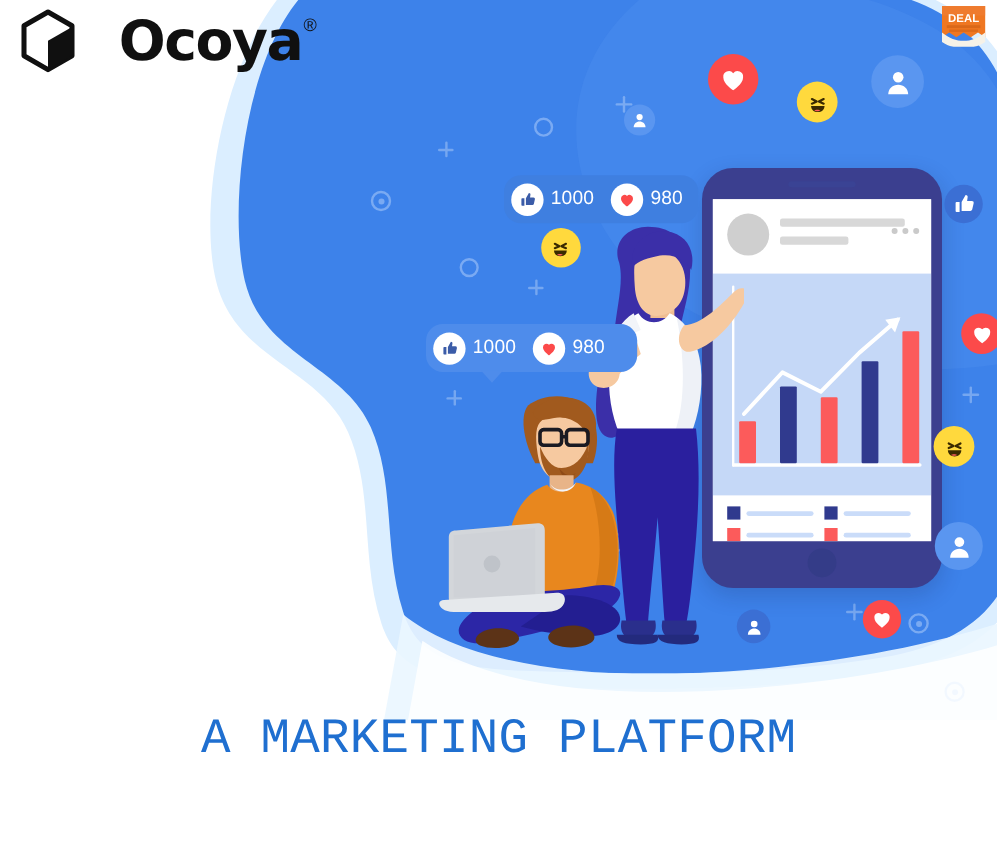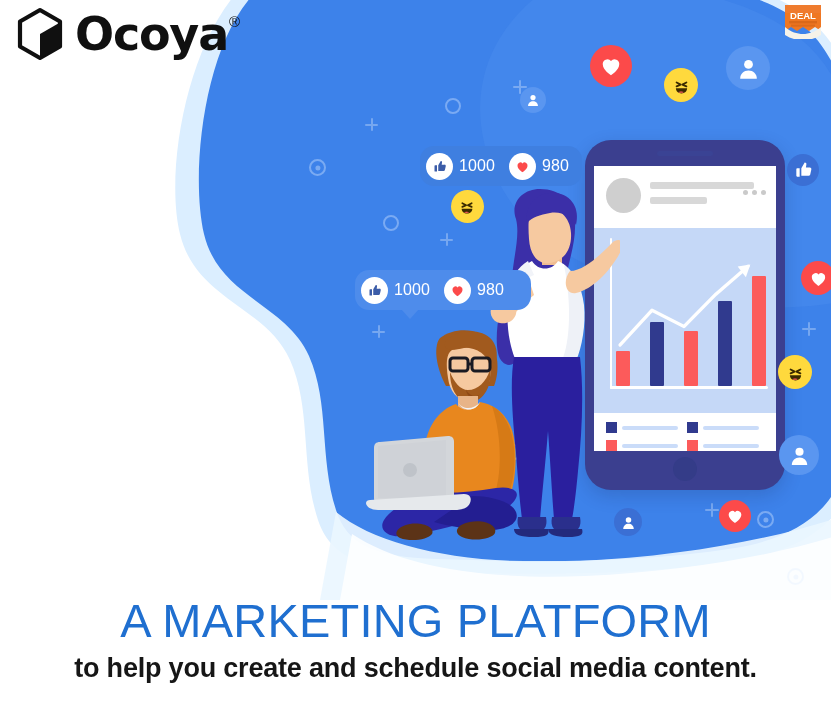--- a/index.html
+++ b/index.html
@@ -10,21 +10,21 @@
   }
   #stage{position:absolute;inset:0;width:831px;height:711px;background:#fff;overflow:hidden;}
 
   
   .blob-layer{position:absolute;inset:0;}
   .blob-svg{position:absolute;left:0;top:0;width:831px;height:711px;}
 
   
   .logo{position:absolute;left:14px;top:6px;display:flex;align-items:center;gap:9px;}
   .logo-cube{width:52px;height:56px;flex:none;}
-  .logo-word{position:relative;display:flex;align-items:flex-start;}
+  .logo-word{position:relative;display:flex;align-items:flex-start;margin-left:24px;}
   .logo-text{
     font-family:"DejaVu Sans","Liberation Sans",sans-serif;
     font-size:46px;font-weight:700;color:#101010;letter-spacing:-1.2px;line-height:1;
   }
   .logo-reg{font-size:15px;font-weight:400;color:#101010;margin-top:2px;margin-left:1px;}
 
   
   .deal-badge{position:absolute;right:6px;top:5px;width:44px;height:34px;}
 
   
@@ -108,22 +108,22 @@
   
   .char{position:absolute;}
   .woman{left:470px;top:185px;width:150px;height:360px;}
   .man{left:352px;top:320px;width:200px;height:225px;}
 
   
   .headline{
     position:absolute;left:0;right:0;top:596px;text-align:center;
   }
   .h-main{
-    font-family:Liberation Sans, sans-serif;
-    font-size:47px;font-weight:400;color:#1f6fd0;letter-spacing:.2px;line-height:1.05;
+    font-family:Liberation Mono, monospace;
+    font-size:41px;font-weight:400;color:#1f6fd0;letter-spacing:.2px;line-height:1.05;
     white-space:nowrap;
   }
   .h-sub{
     font-family:"Liberation Sans","DejaVu Sans",sans-serif;
     font-size:27px;font-weight:700;color:#161616;letter-spacing:-.2px;line-height:1.25;
     margin-top:7px;white-space:nowrap;
   }
 </style>
 </head>
 <body>
@@ -473,16 +473,15 @@
       <path d="M4 0h36v8H4V0Z" fill="#f0803a" opacity=".5"></path>
       <path d="M4 22c6 5 12 7 18 7s12-2 18-7v8c-6 4-12 5-18 5s-12-1-18-5v-8Z" fill="#f6f2e8"></path>
       <text x="22" y="13.5" text-anchor="middle" font-family="Liberation Sans, sans-serif" font-size="9.5" font-weight="700" fill="#ffffff">DEAL</text>
       <rect x="8" y="16" width="28" height="2.4" fill="#c85c12" opacity=".55"></rect>
       <rect x="10" y="19.6" width="24" height="2" fill="#c85c12" opacity=".45"></rect>
     </svg>
   </div>
 
   <div class="headline">
     <div class="h-main">A MARKETING PLATFORM</div>
-    <div class="h-sub">to help you create and schedule social media content.</div>
   </div>
 
 </div>
 
 </body></html>

